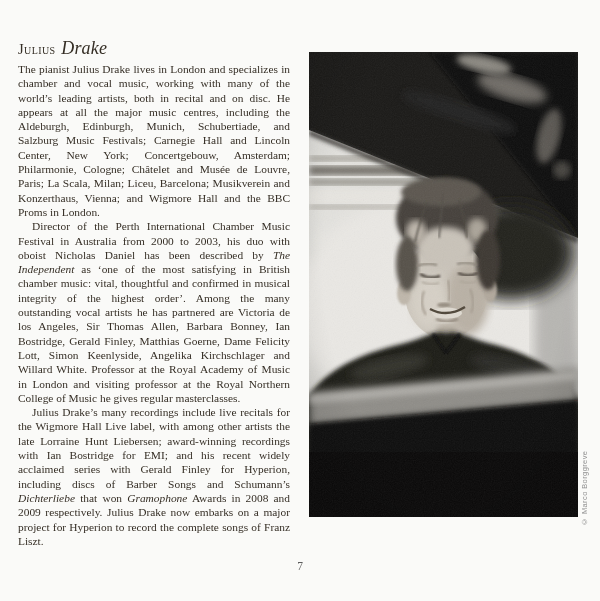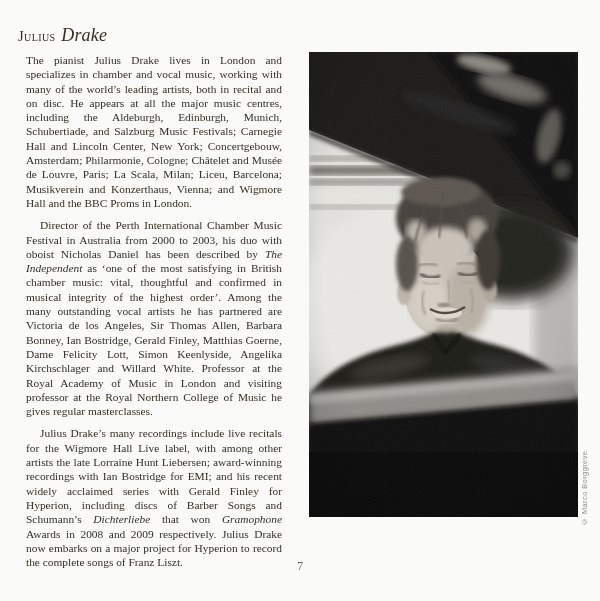--- a/index.html
+++ b/index.html
@@ -6,30 +6,30 @@
   body{
     width:600px;height:601px;
     background:#fafaf8;
     overflow:hidden;
     font-family:"Liberation Serif",serif;
   }
   .page{position:relative;width:600px;height:601px;background:#fafaf8;}
 
   
   .bio-column{
-    position:absolute;left:18px;top:25px;width:272px;
+    position:absolute;left:18px;top:38px;width:272px;
     color:#352e25;
     font-family:"Liberation Serif",serif;
     font-size:11.4px;line-height:14.3px;
     text-align:justify;
   }
   .bio-title{margin:0 0 4px 0;font-weight:400;line-height:18px;}
   .bio-title .first{font-variant:small-caps;font-size:14.5px;letter-spacing:.4px;}
   .bio-title .last{font-style:italic;font-size:18px;letter-spacing:.2px;}
-  p.bio-p{margin:8px;}
+  p.bio-p{margin:0;}
   p.bio-p.indent{text-indent:14px;}
   p.bio-p i{font-style:italic;}
 
   
   .photo-frame{
     position:absolute;left:309px;top:52px;width:269px;height:465px;
     margin:0;padding:0;background:#d8d7d3;
   }
   .photo-frame svg{display:block;width:269px;height:465px;}
 

